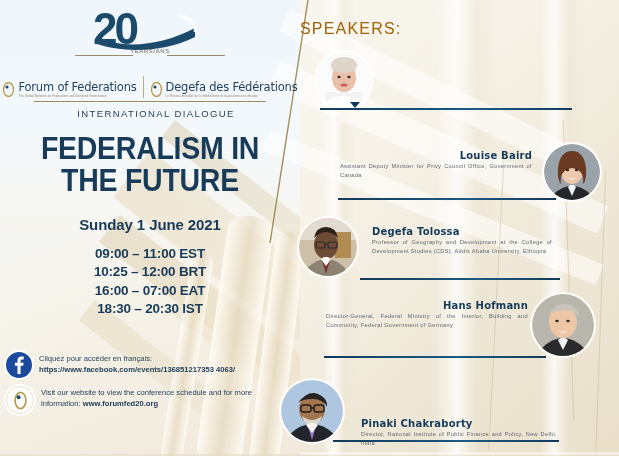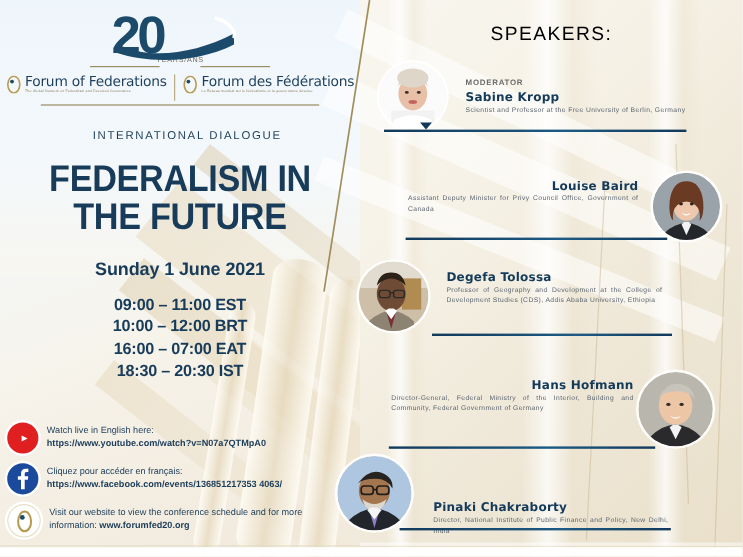--- a/index.html
+++ b/index.html
@@ -78,21 +78,21 @@
   .logo-20 svg{display:block;margin:0 auto;}
   .years-ans{
     font-size:6px;letter-spacing:.6px;color:#6f6a58;margin-top:-4px;
   }
   .logo-rule{
     display:flex;align-items:center;justify-content:center;gap:4px;
     margin-top:1px;
   }
   .logo-rule .ln{height:1px;background:#9a8c63;flex:0 0 58px;}
   .lockup{
-    display:flex;align-items:flex-start;justify-content:center;gap:6px;margin-top:6px;
+    display:flex;align-items:flex-end;justify-content:center;gap:6px;margin-top:20px;
   }
   .lockup .sep{width:1px;height:22px;background:#b9ab86;}
   .ff-block{display:flex;align-items:center;gap:3px;}
   .ff-mark{width:13px;height:15px;flex:none;}
   .ff-txt{text-align:left;}
   .ff-name{font-size:11.5px;color:#1d3f5c;letter-spacing:-.2px;line-height:1.05;
            font-family:"DejaVu Sans",sans-serif;}
   .ff-tag{font-size:2.9px;color:#8a7f5e;letter-spacing:.15px;line-height:1.2;margin-top:1px;}
   .logo-underline{width:232px;height:1px;background:#9a8c63;margin:3px auto 0;}
 
@@ -123,22 +123,22 @@
        box-shadow:0 0 0 2px #fff, 0 1px 2px rgba(0,0,0,.18);}
   .ico.yt{background:#e02020;}
   .ico.fb{background:#1b4a9c;}
   .ico.ff{background:#ffffff;border:1px solid #e6dfc9;}
   .ltxt{font-size:7.6px;line-height:1.5;color:#1b3c58;padding-top:1px;}
   .ltxt .b{font-weight:bold;}
 
   
   .right{position:absolute;left:300px;top:0;width:319px;height:464px;}
   .speakers-hd{
-    position:absolute;left:0;right:0;top:20px;text-align:center;
-    font-size:16px;letter-spacing:1.2px;color:#000000;
+    position:absolute;left:0;right:0;top:20px;
+    font-size:16px;letter-spacing:1.2px;color:#a16207;
   }
   .spk{position:absolute;}
   .spk .txt{position:absolute;}
   .spk .nm{font-weight:bold;color:#143a59;font-size:10px;letter-spacing:.2px;
            font-family:"DejaVu Sans",sans-serif;}
   .spk .role{font-size:6.6px;color:#6b6b6b;letter-spacing:.6px;font-weight:bold;}
   .spk .dsc{font-size:5.6px;color:#5d6670;line-height:1.55;letter-spacing:.35px;
             text-align:justify;margin-top:1px;}
   .rule{position:absolute;height:2px;
         background:linear-gradient(90deg,#12395a,#1d5a84 60%,#12395a);}
@@ -216,60 +216,48 @@
             <div class="ff-tag">The Global Network on Federalism and Devolved Governance</div>
           </div>
         </div>
         <div class="sep"></div>
         <div class="ff-block">
           <svg class="ff-mark" viewBox="0 0 13 15">
             <ellipse cx="6.5" cy="7.5" rx="5" ry="7" fill="none" stroke="#b79a4d" stroke-width="1.3"></ellipse>
             <circle cx="5" cy="5" r="1.6" fill="#1b4a6b"></circle>
           </svg>
           <div class="ff-txt">
-            <div class="ff-name">Forum des Fédérations</div>
+            <div class="ff-name">Degefa des Fédérations</div>
             <div class="ff-tag">Le Réseau mondial sur le fédéralisme et la gouvernance dévolue</div>
           </div>
         </div>
       </div>
       <div class="logo-underline"></div>
     </div>
 
     <div style="position:absolute;left:0;top:92px;width:300px;">
       <div class="intl">INTERNATIONAL DIALOGUE</div>
 
       <div class="title">
         <div>FEDERALISM IN</div>
         <div>THE FUTURE</div>
       </div>
 
       <div class="datebig">Sunday 1 June 2021</div>
 
       <div class="times">
         <span class="row">09:00 – 11:00 EST</span>
-        <span class="row">10:00 – 12:00 BRT</span>
+        <span class="row">10:25 – 12:00 BRT</span>
         <span class="row">16:00 – 07:00 EAT</span>
         <span class="row">18:30 – 20:30 IST</span>
       </div>
     </div>
 
     <div class="links">
 
-      <div class="linkrow">
-        <span class="ico yt">
-          <svg width="15" height="11" viewBox="0 0 15 11">
-            <rect x="0" y="0" width="15" height="11" rx="3" fill="#e02020"></rect>
-            <polygon points="6,3 11,5.5 6,8" fill="#ffffff"></polygon>
-          </svg>
-        </span>
-        <span class="ltxt">
-          <span>Watch live in English here:</span><br>
-          <span class="b">https://www.youtube.com/watch?v=N07a7QTMpA0</span>
-        </span>
-      </div>
 
       <div class="linkrow">
         <span class="ico fb">
           <svg width="10" height="18" viewBox="0 0 10 18">
             <path d="M6.6 18V9.8h2.6l.4-3H6.6V4.9c0-.9.25-1.5 1.5-1.5h1.6V.7C9.4.65 8.45.55 7.35.55 5.05.55 3.5 1.95 3.5 4.55V6.8H.9v3h2.6V18z" fill="#ffffff"></path>
           </svg>
         </span>
         <span class="ltxt">
           <span>Cliquez pour accéder en français:</span><br>
           <span class="b">https://www.facebook.com/events/136851217353 4063/</span>
@@ -301,25 +289,20 @@
           <circle cx="28" cy="28" r="28" fill="#fbfbfb"></circle>
           <rect x="10" y="40" width="36" height="18" fill="#f2f2f2"></rect>
           <ellipse cx="28" cy="26" rx="12" ry="14" fill="#e8c0a8"></ellipse>
           <path d="M15 20 q13 -13 26 0 q-4 -9 -13 -9 q-9 0 -13 9z" fill="#d9cfc2"></path>
           <ellipse cx="28" cy="13" rx="13" ry="8" fill="#ded6c8"></ellipse>
           <ellipse cx="23" cy="25" rx="1.6" ry="1.2" fill="#3a2d27"></ellipse>
           <ellipse cx="33" cy="25" rx="1.6" ry="1.2" fill="#3a2d27"></ellipse>
           <ellipse cx="28" cy="33" rx="3.6" ry="1.6" fill="#c4645c"></ellipse>
           <path d="M12 48 q16 -8 32 0 l0 10 l-32 0z" fill="#ffffff"></path>
         </svg>
-      </span>
-      <span class="txt" style="left:88px;top:10px;width:186px;">
-        <span class="role">MODERATOR</span>
-        <div class="nm">Sabine Kropp</div>
-        <div class="dsc">Scientist and Professor at the Free University of Berlin, Germany</div>
       </span>
       <span class="rule" style="left:20px;top:60px;width:252px;"></span>
       <span class="tri" style="left:50px;top:54px;"></span>
     </div>
 
     <div class="spk" style="left:0;top:142px;width:319px;height:72px;">
       <span class="av" style="left:244px;top:2px;width:56px;height:56px;">
         <svg width="56" height="56" viewBox="0 0 56 56">
           <circle cx="28" cy="28" r="28" fill="#9aa3a9"></circle>
           <ellipse cx="28" cy="27" rx="11" ry="13" fill="#edc8ad"></ellipse>
@@ -354,21 +337,21 @@
           <path d="M22 41 l5 7 l5 -7 l-3 -2 l-4 0z" fill="#ffffff"></path>
         </svg>
       </span>
       <span class="txt" style="left:72px;top:14px;width:180px;">
         <div class="nm">Degefa Tolossa</div>
         <div class="dsc">Professor of Geography and Development at the College of Development Studies (CDS), Addis Ababa University, Ethiopia</div>
       </span>
       <span class="rule" style="left:60px;top:66px;width:200px;"></span>
     </div>
 
-    <div class="spk" style="left:0;top:308px;width:319px;height:76px;">
+    <div class="spk" style="left:0;top:292px;width:319px;height:76px;">
       <span class="av" style="left:232px;top:2px;width:62px;height:62px;">
         <svg width="62" height="62" viewBox="0 0 62 62">
           <circle cx="31" cy="31" r="31" fill="#b9b6ad"></circle>
           <ellipse cx="31" cy="28" rx="14" ry="16" fill="#edc6a6"></ellipse>
           <path d="M16 22 q8 -14 18 -12 q12 2 13 13 q-4 -7 -15 -7 q-11 0 -16 6z" fill="#c9c4bb"></path>
           <ellipse cx="25" cy="27" rx="1.8" ry="1.3" fill="#33302c"></ellipse>
           <ellipse cx="36" cy="27" rx="1.8" ry="1.3" fill="#33302c"></ellipse>
           <path d="M26 36 q5 4 10 0 q-5 6 -10 0z" fill="#ffffff"></path>
           <path d="M10 54 q10 -10 21 -10 q11 0 21 10 l0 8 l-42 0z" fill="#2a2a2c"></path>
           <path d="M26 46 l5 10 l5 -10 l-3 -2 l-4 0z" fill="#f3f3f3"></path>

